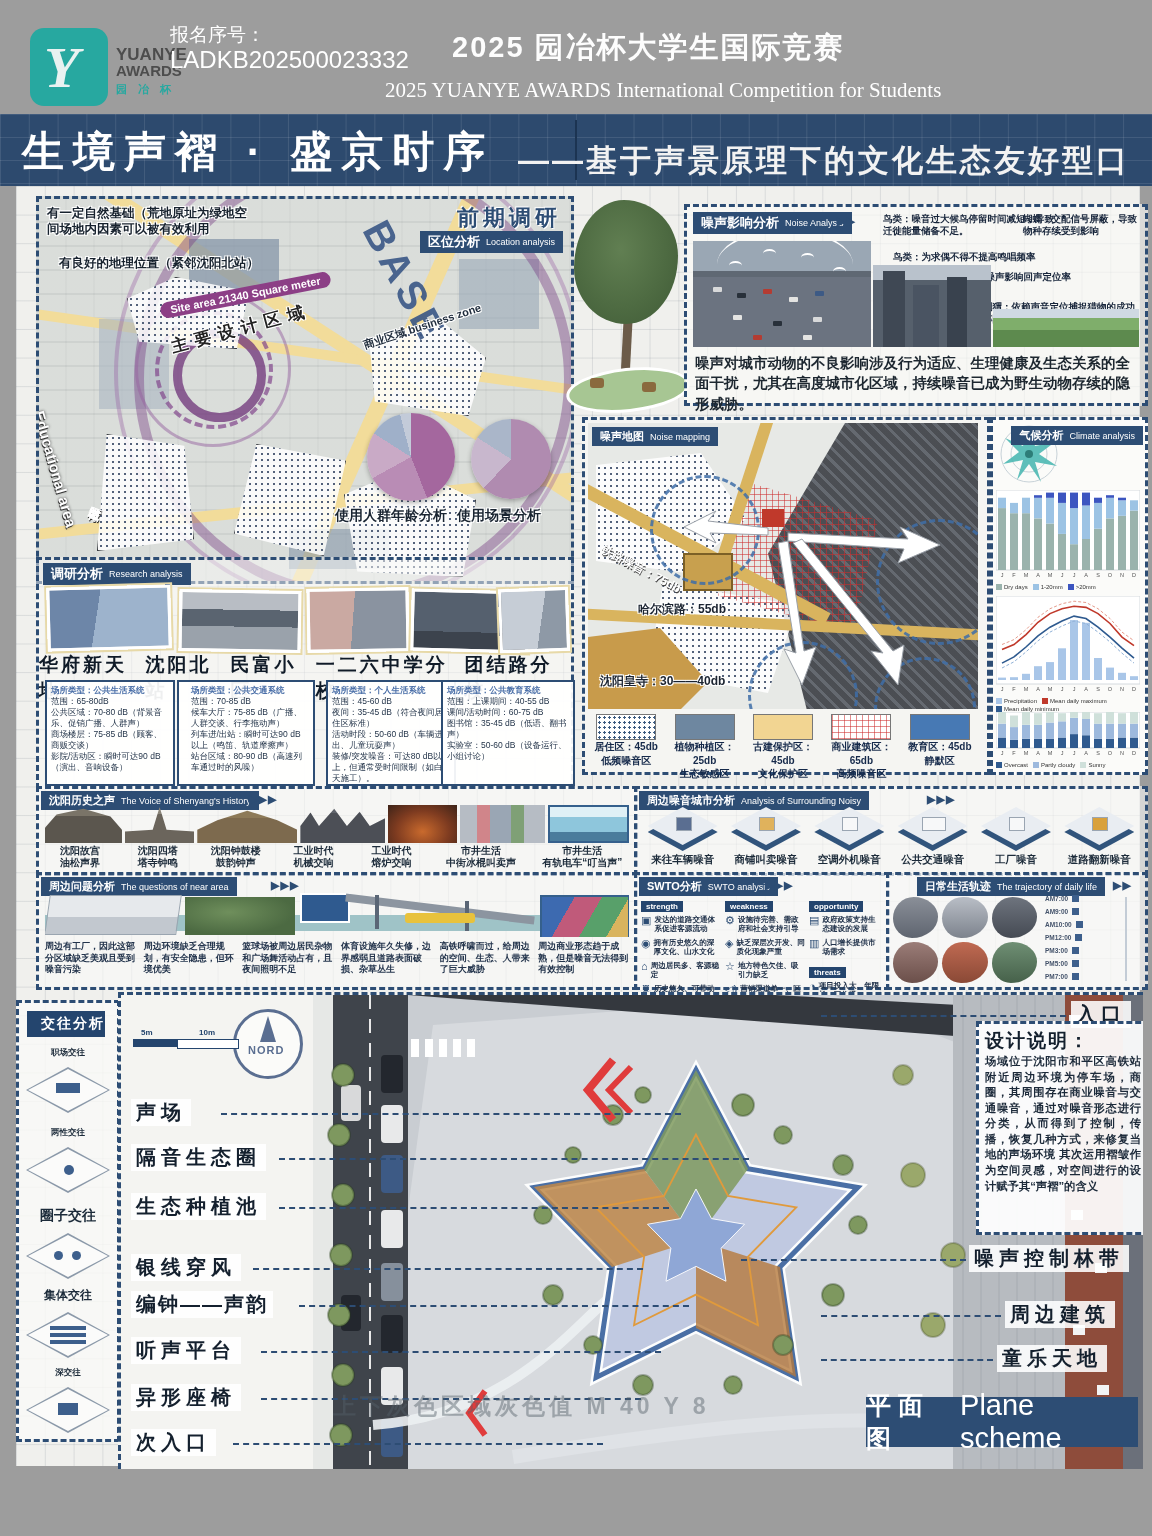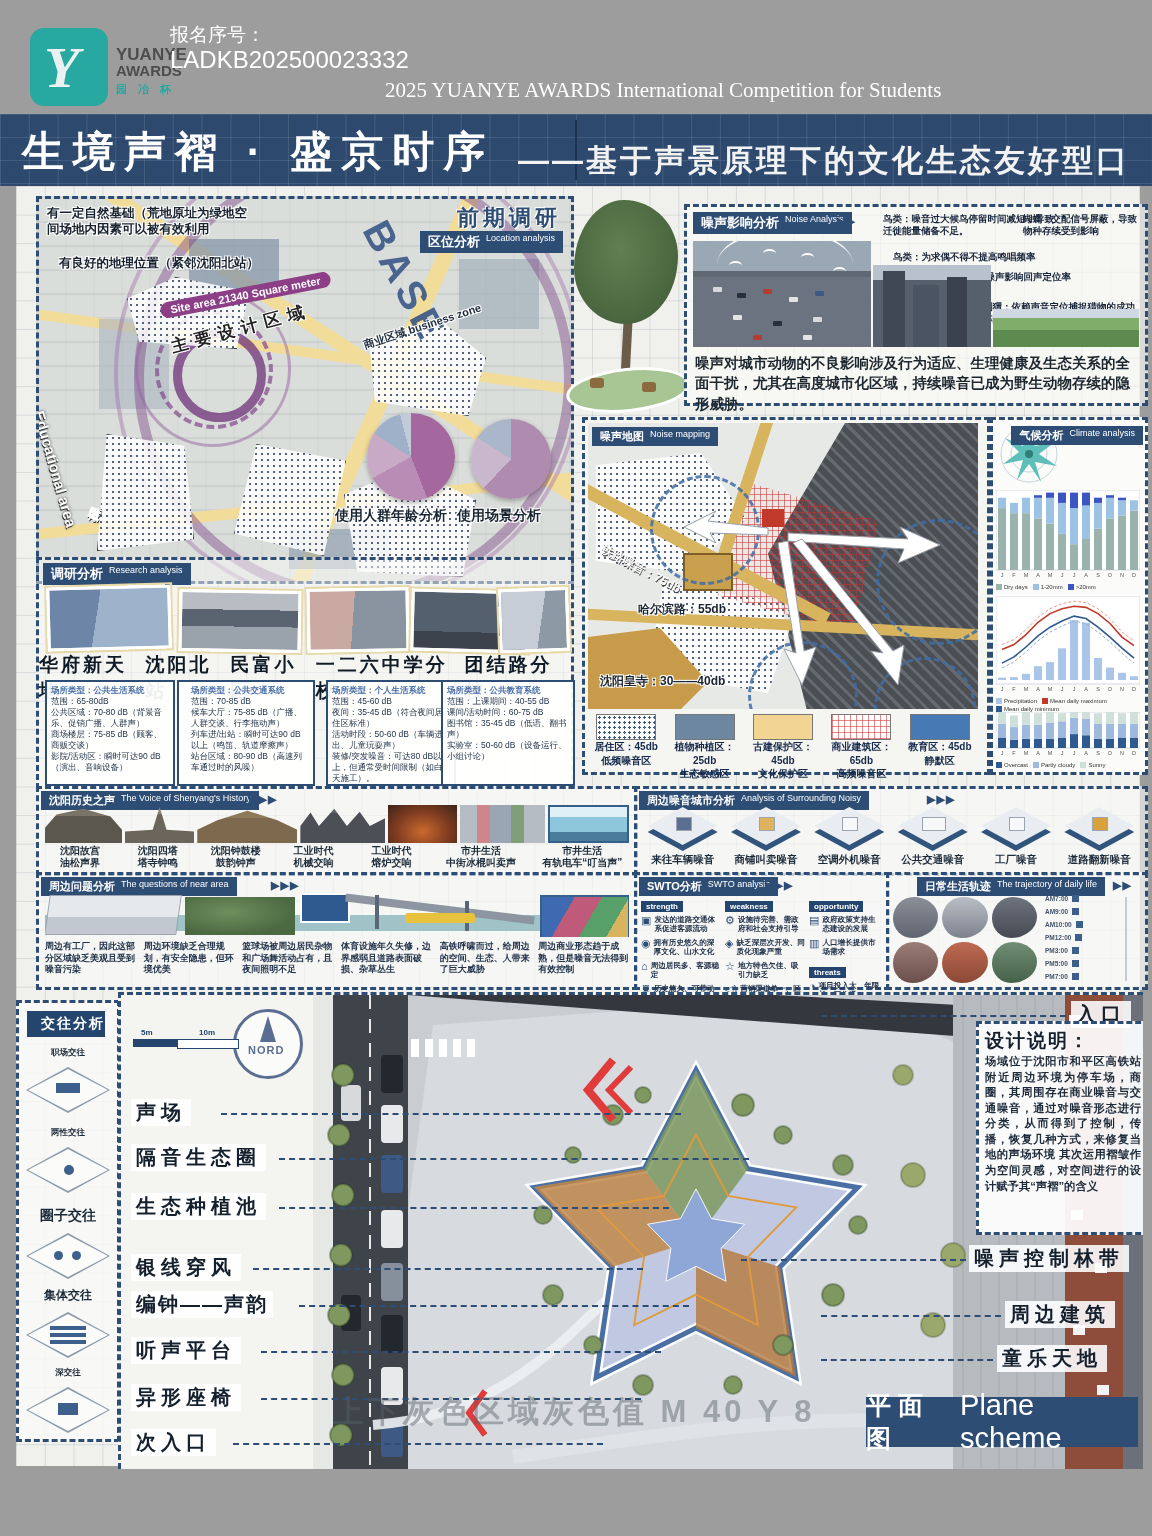--- a/index.html
+++ b/index.html
@@ -15,21 +15,21 @@
   #banner{left:0;top:114px;width:1152px;height:72px;background:#2d4a6e;
     background-image:linear-gradient(to right,rgba(255,255,255,.10) 1px,transparent 1px),
                      linear-gradient(to bottom,rgba(255,255,255,.10) 1px,transparent 1px);
     background-size:28.8px 23px;}
   
   #content{left:16px;top:186px;width:1124px;height:1280px;background:#f0f0ed;
     background-image:linear-gradient(to right,rgba(105,115,130,.17) 1px,transparent 1px),
                      linear-gradient(to bottom,rgba(105,115,130,.17) 1px,transparent 1px);
     background-size:28.8px 28.6px;}
   .dpanel{border:3px dashed #2d4d74;}
-  .tag{display:inline-flex;align-items:flex-start;background:#2d4d74;color:#fff;padding:2px 8px;
+  .tag{display:inline-flex;align-items:center;background:#2d4d74;color:#fff;padding:2px 8px;
        font-weight:bold;font-size:13px;white-space:nowrap;}
   .tag .en{font-size:9px;margin-left:6px;font-weight:normal;}
   .chev{color:#2d4d74;font-size:11px;letter-spacing:1px;font-weight:bold;}
   .stage{font-weight:bold;color:#2d4d74;text-shadow:1px 1px 0 #fff,-1px -1px 0 #fff;letter-spacing:4px;}
   .halo{text-shadow:1px 1px 0 #fff,-1px -1px 0 #fff,1px -1px 0 #fff,-1px 1px 0 #fff;}
   .dots{background-color:rgba(255,255,255,.85);
         background-image:radial-gradient(circle,#53617a 1px,transparent 1.2px);background-size:6px 6px;
         border:1.5px solid #23272c;}
   .crosshatch{background-image:repeating-linear-gradient(0deg,rgba(205,45,45,.55) 0 1px,transparent 1px 6px),
         repeating-linear-gradient(90deg,rgba(205,45,45,.55) 0 1px,transparent 1px 6px);}
@@ -78,20 +78,21 @@
 <div id="poster">
 
   <div class="abs" id="hdr-logo">
       <span class="y">Y</span>
     </div>
   <div class="abs logo-txt" style="left:116px;top:46px;font-size:17px;">YUANYE</div>
   <div class="abs logo-txt" style="left:116px;top:63px;font-size:15px;">AWARDS</div>
   <div class="abs" style="left:116px;top:82px;font-size:11px;color:#27a8a0;font-weight:bold;letter-spacing:4px;">园 冶 杯</div>
   <div class="abs" style="left:170px;top:22px;font-size:19px;color:#fff;">报名序号：</div>
   <div class="abs" style="left:170px;top:46px;font-size:24px;color:#fff;">LADKB202500023332</div>
+  <div class="abs" style="left:452px;top:28px;font-size:29px;font-weight:bold;color:#fdfdfd;letter-spacing:2px;">2025 园冶杯大学生国际竞赛</div>
   <div class="abs" style="left:385px;top:78px;font-size:21px;color:#fff;font-family:'Liberation Serif',serif;">2025 YUANYE AWARDS International Competition for  Students</div>
 
   <div class="abs" id="banner">
     <div class="abs" style="left:22px;top:10px;font-size:42px;font-weight:bold;color:#fff;letter-spacing:9px;">生境声褶 · 盛京时序</div>
     <div class="abs" style="left:575px;top:6px;width:2px;height:60px;background:#1c3452;"></div>
     <div class="abs" style="left:518px;top:26px;font-size:31px;font-weight:bold;color:#f2f2f2;letter-spacing:3px;">——基于声景原理下的文化生态友好型口袋公园</div>
   </div>
 
   <div class="abs" id="content"></div>
 
@@ -834,21 +835,21 @@
       <div class="abs" style="left:24px;top:4px;width:0;height:0;border-left:8px solid transparent;border-right:8px solid transparent;border-bottom:26px solid #5a6e91;"></div>
       <div class="abs" style="left:12px;top:32px;font-size:11px;font-weight:bold;color:#5a6e91;letter-spacing:1px;">NORD</div>
     </div>
     <div class="abs" style="left:12px;top:40px;width:110px;height:16px;">
       <div class="abs" style="left:0;top:4px;width:44px;height:8px;background:#24456e;"></div>
       <div class="abs" style="left:44px;top:4px;width:60px;height:8px;background:#fff;border:1px solid #24456e;"></div>
       <span class="abs" style="left:8px;top:-7px;font-size:8px;color:#24456e;font-weight:bold;">5m</span>
       <span class="abs" style="left:66px;top:-7px;font-size:8px;color:#24456e;font-weight:bold;">10m</span>
     </div>
 
-    <div class="abs" style="left:212px;top:396px;font-size:31px;font-weight:bold;color:rgba(85,95,105,.45);letter-spacing:4px;">上下灰色区域灰色值 M 40 Y 8</div>
+    <div class="abs" style="left:212px;top:396px;font-size:23px;font-weight:bold;color:rgba(85,95,105,.45);letter-spacing:4px;">上下灰色区域灰色值 M 40 Y 8</div>
 
     <div class="abs" style="left:745px;top:402px;width:272px;height:50px;background:#2d4d74;display:flex;align-items:center;justify-content:center;gap:8px;">
       <span style="font-size:25px;font-weight:bold;color:#fff;">平 面 图</span>
       <span style="font-size:29px;color:#fff;">Plane scheme</span>
     </div>
   </div>
 
 </div>
 
 </body></html>

